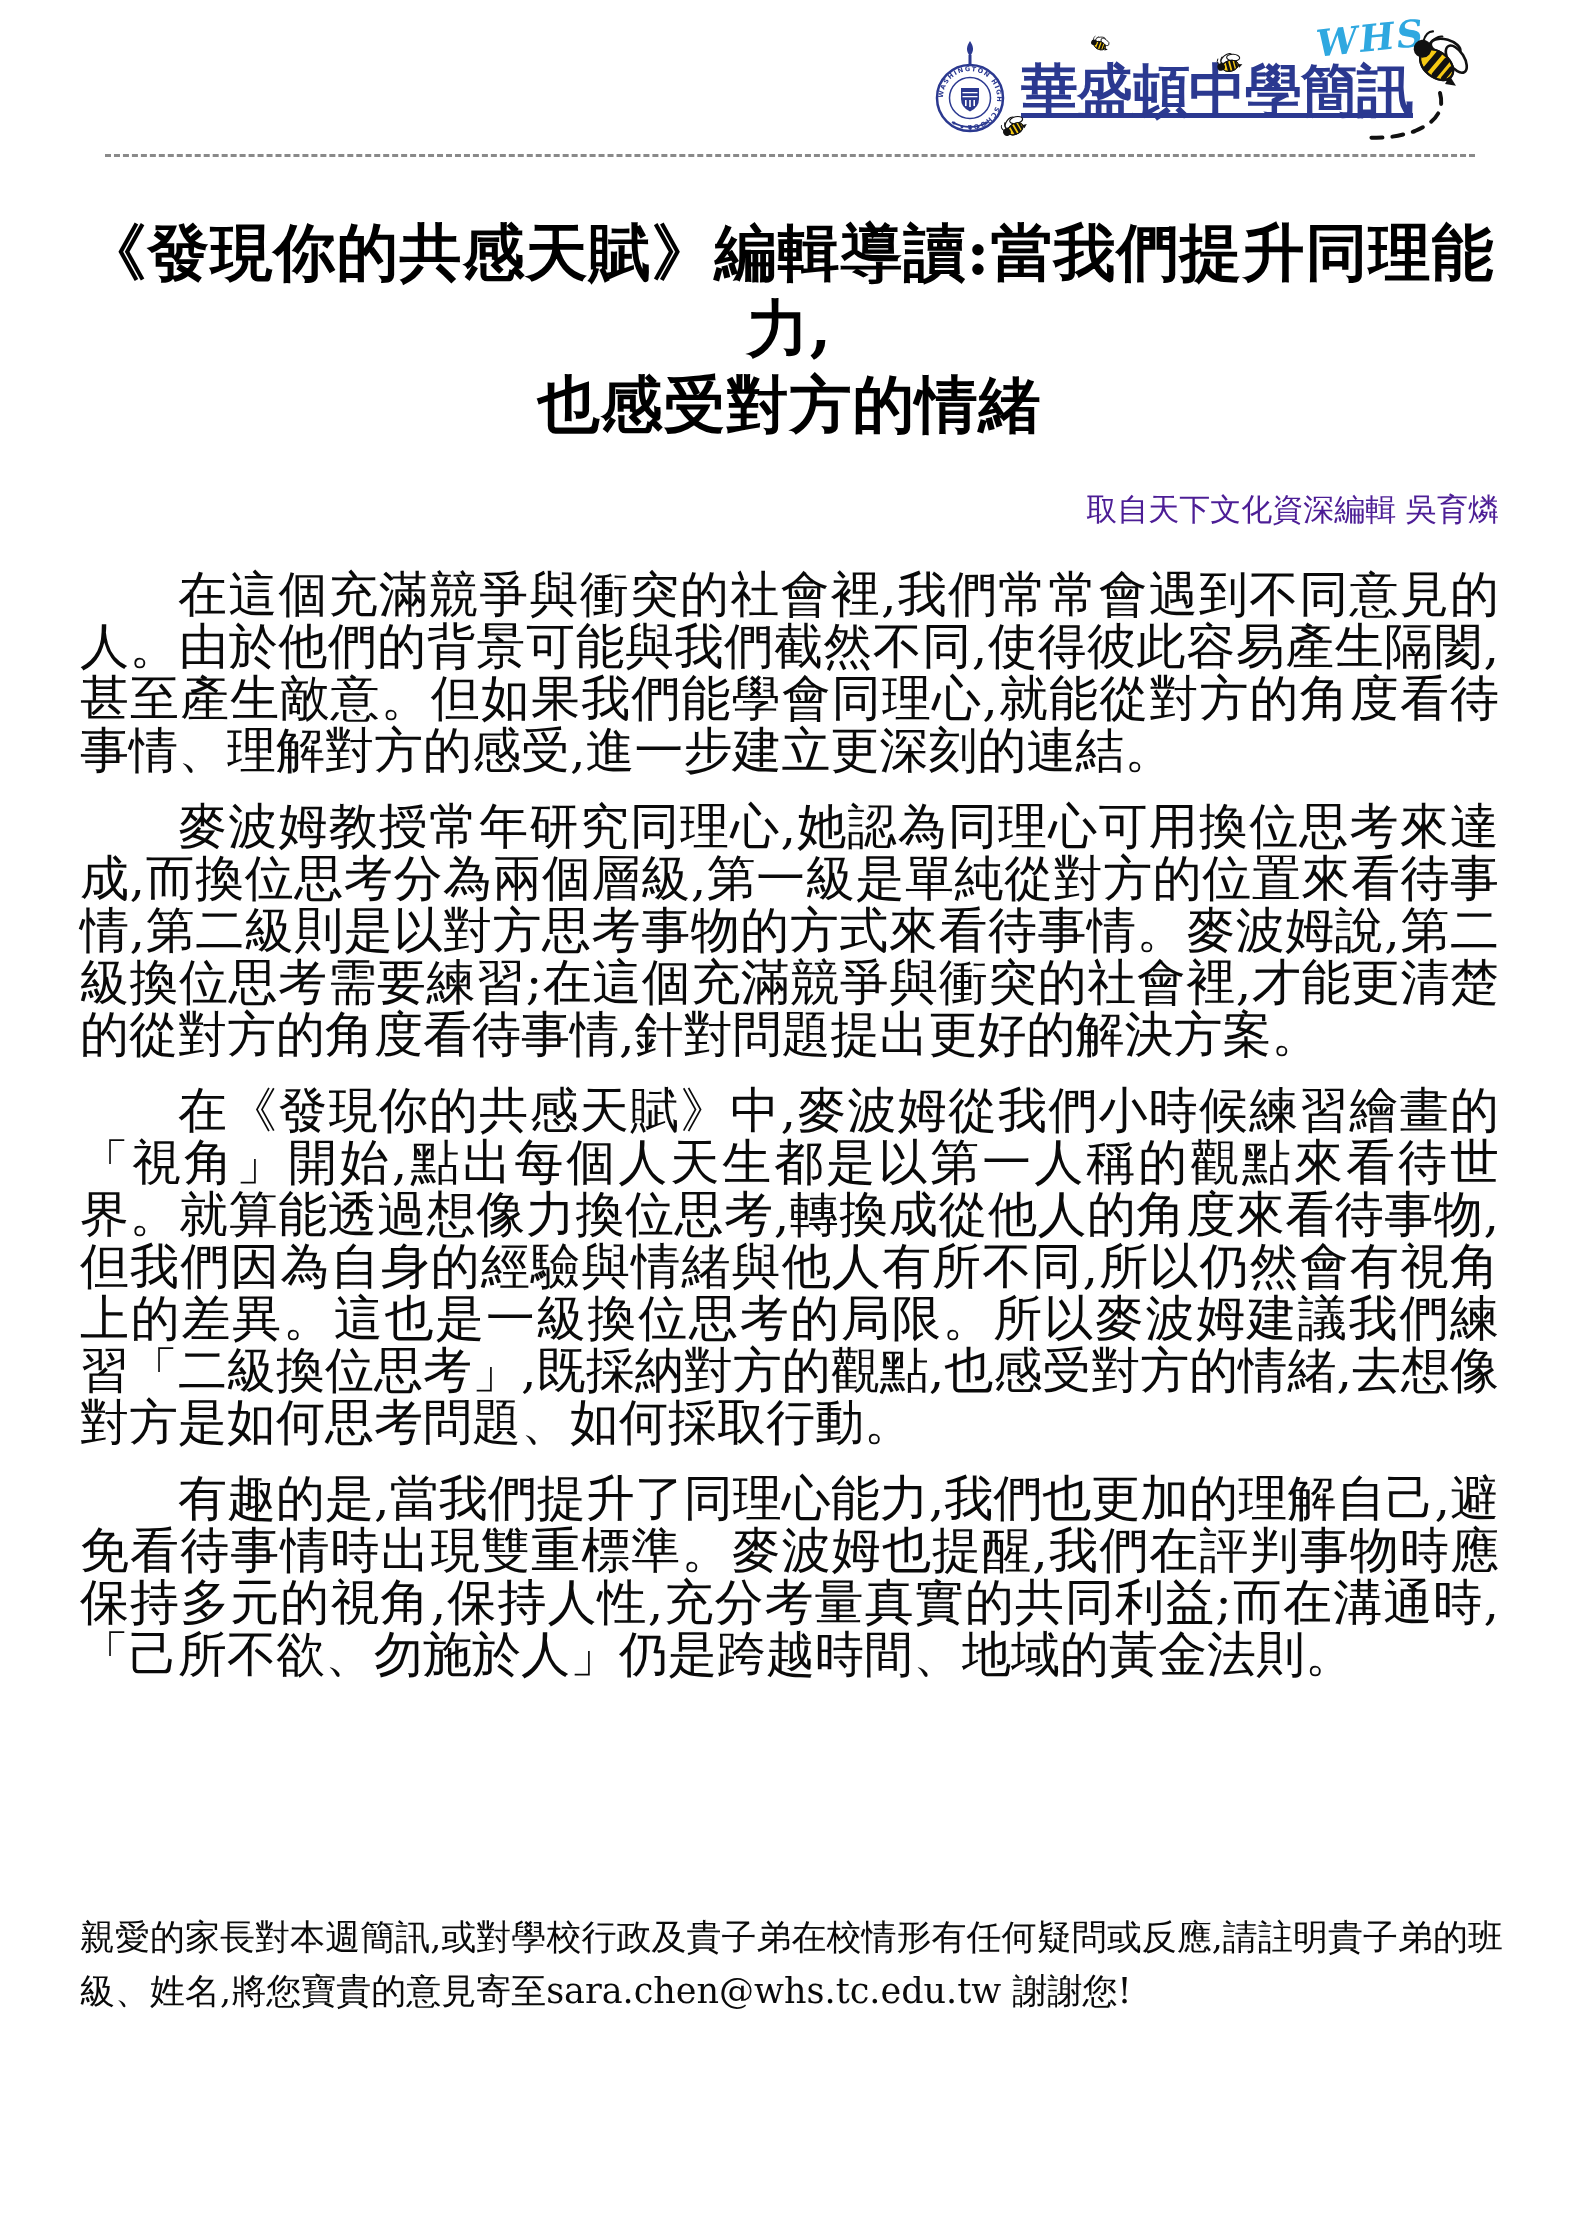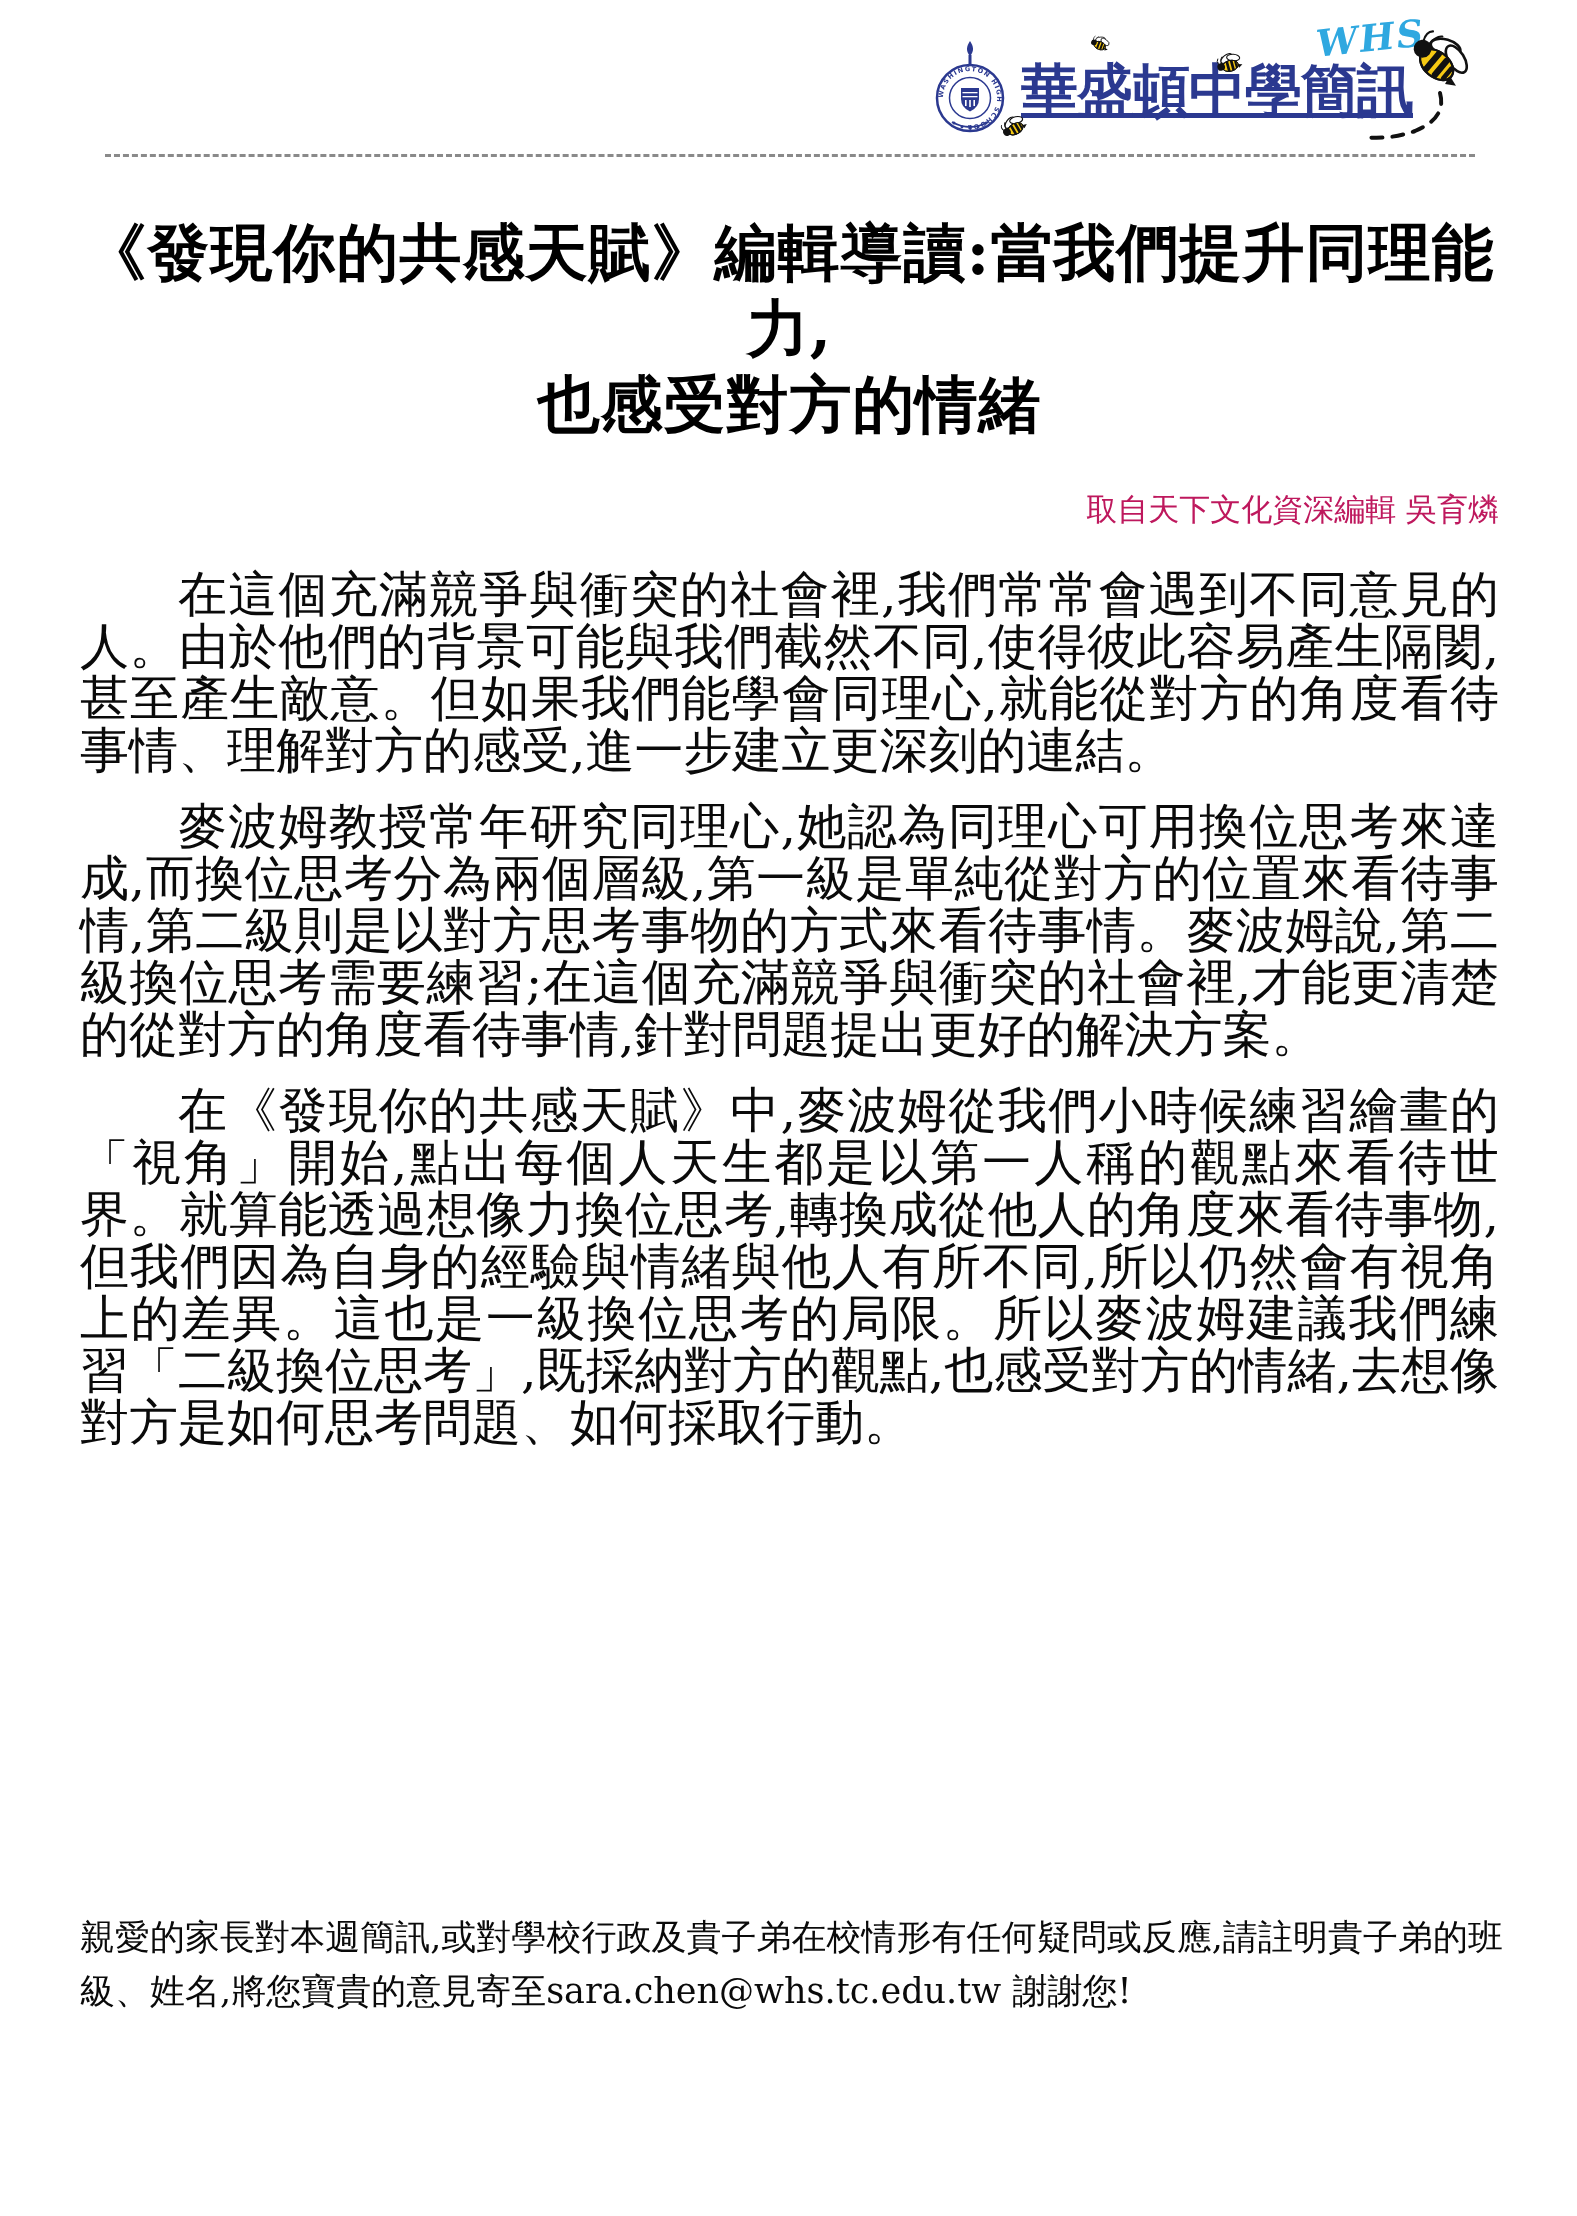--- a/index.html
+++ b/index.html
@@ -38,21 +38,21 @@
 
   
   .content { position:absolute; left:80px; top:215px; width:1419px; }
   .article-title {
     text-align:center; font-weight:bold;
     font-size:62px; line-height:76px; letter-spacing:1px;
     color:#000;
   }
   .attribution {
     margin-top:46px;
-    text-align:right; font-size:31px; line-height:40px; color:#be185d;
+    text-align:right; font-size:31px; line-height:40px; color:#4c1d95;
   }
   .body-text { margin-top:40px; }
   .body-text p {
     font-size:49px; line-height:52px;
     text-align:justify; text-indent:2em;
     margin:0 0 24px 0;
     overflow-wrap:break-word;
   }
 
   
@@ -129,18 +129,19 @@
       <div>《發現你的共感天賦》編輯導讀:當我們提升同理能力,</div>
       <div>也感受對方的情緒</div>
     </div>
 
     <div class="attribution">取自天下文化資深編輯 吳育燐</div>
 
     <div class="body-text">
       <p>在這個充滿競爭與衝突的社會裡,我們常常會遇到不同意見的人。由於他們的背景可能與我們截然不同,使得彼此容易產生隔閡,甚至產生敵意。但如果我們能學會同理心,就能從對方的角度看待事情、理解對方的感受,進一步建立更深刻的連結。</p>
       <p>麥波姆教授常年研究同理心,她認為同理心可用換位思考來達成,而換位思考分為兩個層級,第一級是單純從對方的位置來看待事情,第二級則是以對方思考事物的方式來看待事情。麥波姆說,第二級換位思考需要練習;在這個充滿競爭與衝突的社會裡,才能更清楚的從對方的角度看待事情,針對問題提出更好的解決方案。</p>
       <p>在《發現你的共感天賦》中,麥波姆從我們小時候練習繪畫的「視角」開始,點出每個人天生都是以第一人稱的觀點來看待世界。就算能透過想像力換位思考,轉換成從他人的角度來看待事物,但我們因為自身的經驗與情緒與他人有所不同,所以仍然會有視角上的差異。這也是一級換位思考的局限。所以麥波姆建議我們練習「二級換位思考」,既採納對方的觀點,也感受對方的情緒,去想像對方是如何思考問題、如何採取行動。</p>
+      <p>有趣的是,當我們提升了同理心能力,我們也更加的理解自己,避免看待事情時出現雙重標準。麥波姆也提醒,我們在評判事物時應保持多元的視角,保持人性,充分考量真實的共同利益;而在溝通時,「己所不欲、勿施於人」仍是跨越時間、地域的黃金法則。</p>
     </div>
   </div>
 
   <div class="footer-note">親愛的家長對本週簡訊,或對學校行政及貴子弟在校情形有任何疑問或反應,請註明貴子弟的班級、姓名,將您寶貴的意見寄至sara.chen@whs.tc.edu.tw 謝謝您!</div>
 
 </div>
 
 </body></html>

